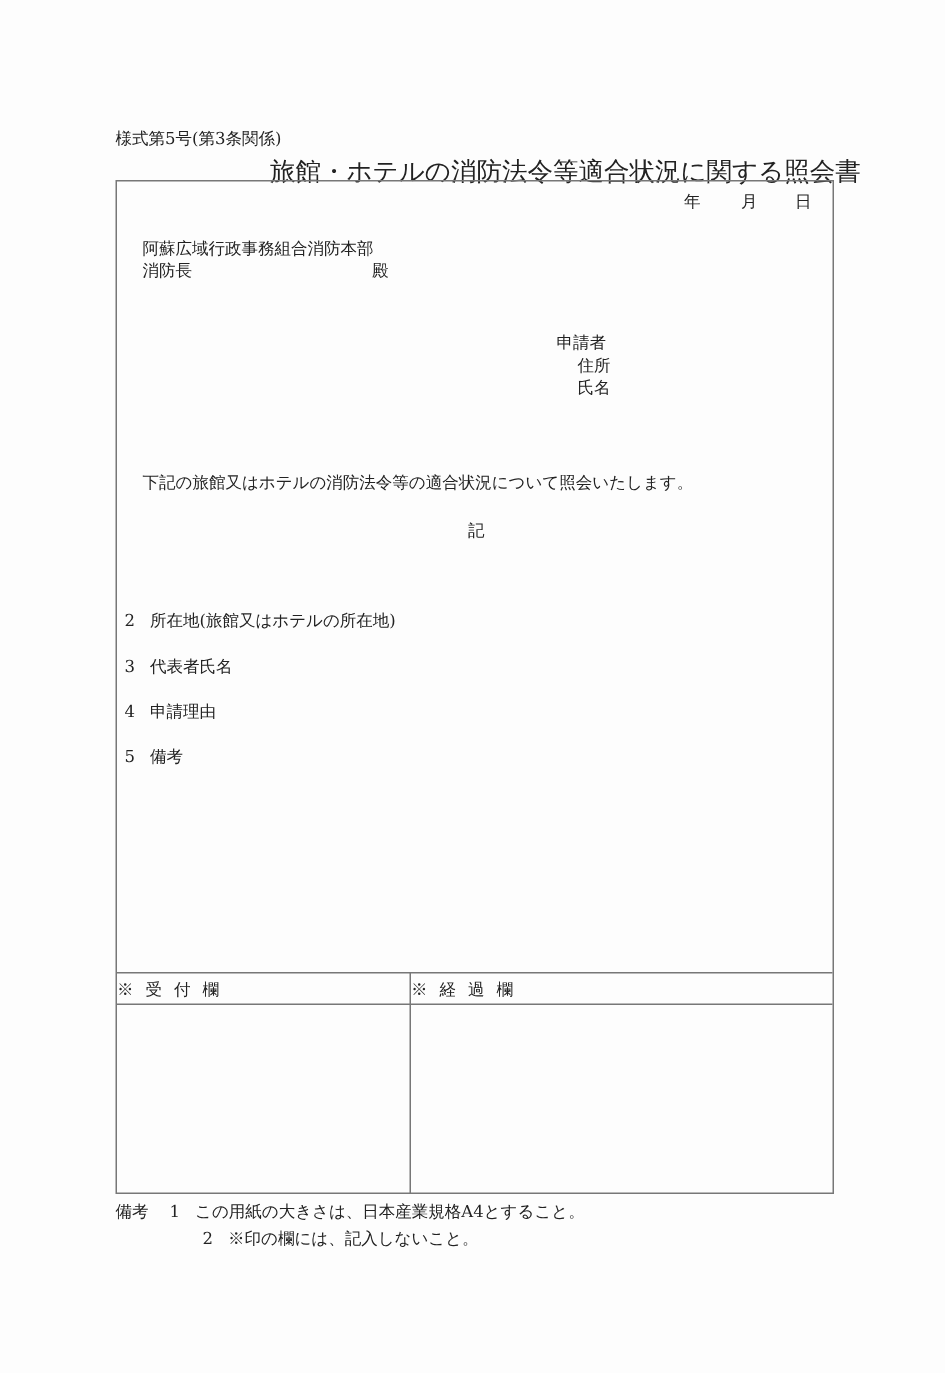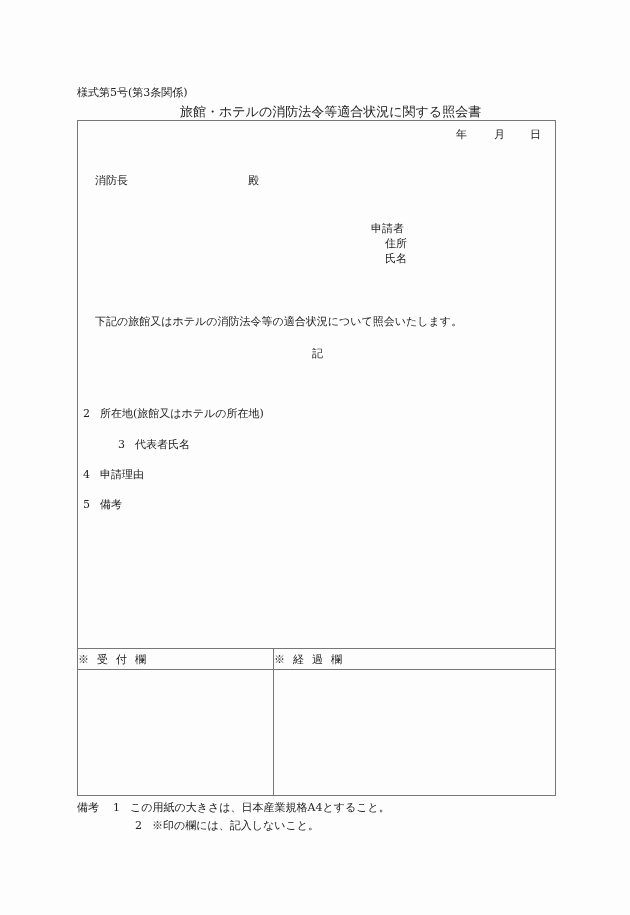--- a/index.html
+++ b/index.html
@@ -14,41 +14,42 @@
       border: 1px solid #777; box-sizing: border-box;
     }
     .hline { position: absolute; left: 0; right: 0; height: 0; border-top: 1px solid #777; }
     .vline { position: absolute; width: 0; border-left: 1px solid #777; }
     .col-head { position: absolute; text-align: left; letter-spacing: 8px; }
   </style>
 </head>
 <body>
 
 <div class="abs" style="left:77px; top:85px;">様式第5号(第3条関係)</div>
-<div class="abs" style="left:180px; top:103px; font-size:13px;">旅館・ホテルの消防法令等適合状況に関する照会書</div>
+<div class="abs" style="left:180px; top:103px; font-size:17px;">旅館・ホテルの消防法令等適合状況に関する照会書</div>
 
 <div class="form-box">
   <div class="abs" style="left:378px; top:6px;">年</div>
   <div class="abs" style="left:416px; top:6px;">月</div>
   <div class="abs" style="left:452px; top:6px;">日</div>
 
+  <div class="abs" style="left:17px; top:37px;">阿蘇広域行政事務組合消防本部</div>
   <div class="abs" style="left:17px; top:52px;">消防長</div>
   <div class="abs" style="left:170px; top:52px;">殿</div>
 
   <div class="abs" style="left:293px; top:100px;">申請者</div>
   <div class="abs" style="left:307px; top:115px;">住所</div>
   <div class="abs" style="left:307px; top:130px;">氏名</div>
 
   <div class="abs" style="left:17px; top:193px;">下記の旅館又はホテルの消防法令等の適合状況について照会いたします。</div>
   <div class="abs" style="left:234px; top:225px;">記</div>
 
   <div class="abs" style="left:5px; top:285px;">
     <span>2</span><span style="display:inline-block;width:10px"></span><span>所在地(旅館又はホテルの所在地)</span>
   </div>
-  <div class="abs" style="left:5px; top:316px;margin-left:35px;">
+  <div class="abs" style="left:5px; top:316px;">
     <span>3</span><span style="display:inline-block;width:10px"></span><span>代表者氏名</span>
   </div>
   <div class="abs" style="left:5px; top:346px;">
     <span>4</span><span style="display:inline-block;width:10px"></span><span>申請理由</span>
   </div>
   <div class="abs" style="left:5px; top:376px;">
     <span>5</span><span style="display:inline-block;width:10px"></span><span>備考</span>
   </div>
 
   <div class="hline" style="top:527px;"></div>

